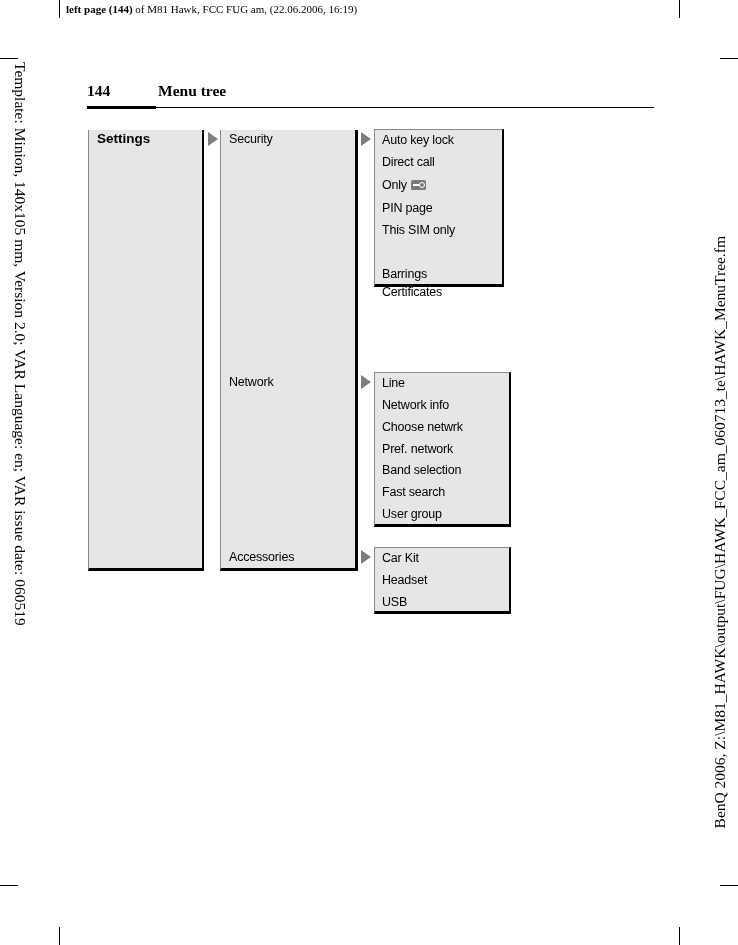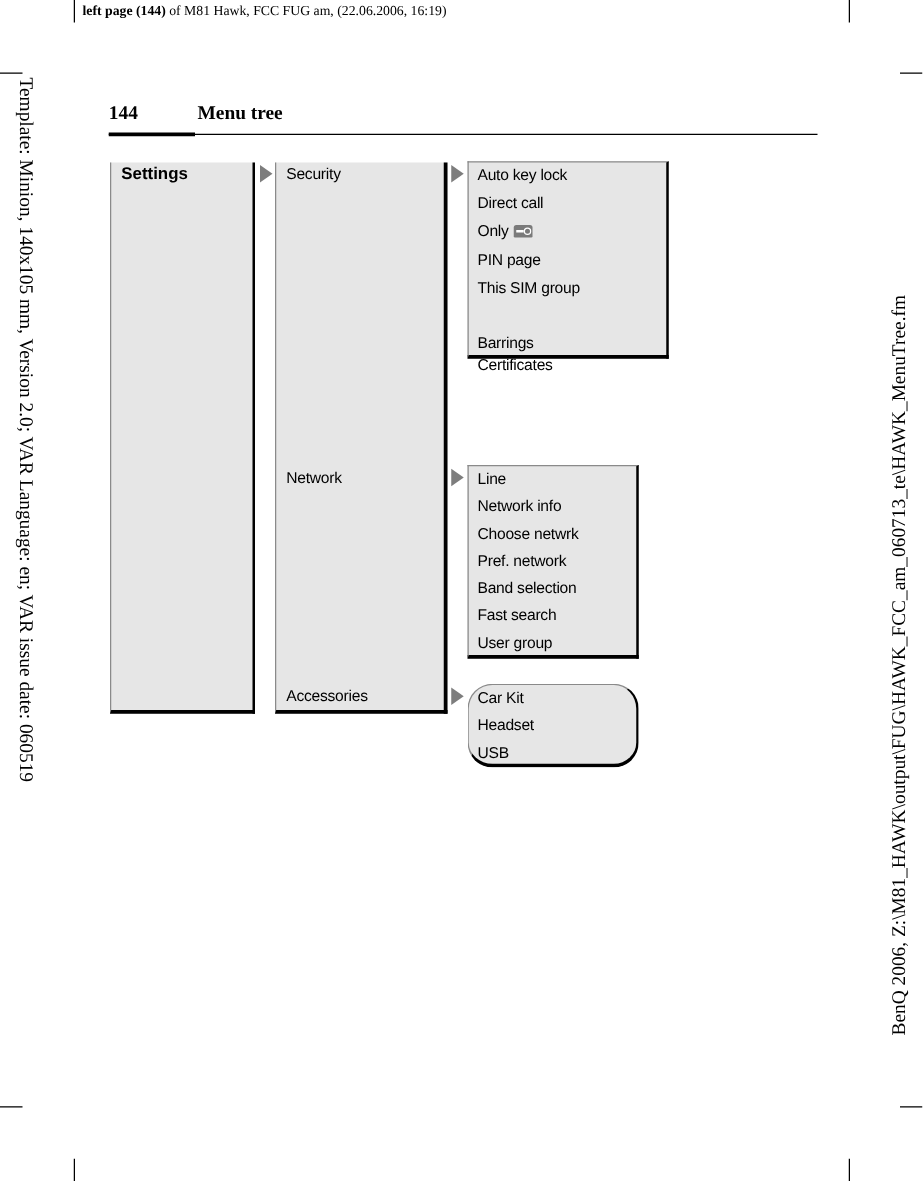--- a/index.html
+++ b/index.html
@@ -104,37 +104,37 @@
 <div class="box box-l2 sans">
   <span class="item" style="left:8px; top:1px;">Security</span>
   <span class="item" style="left:8px; top:244px;">Network</span>
   <span class="item" style="left:8px; top:419px;">Accessories</span>
 </div>
 
 <div class="arrow" style="left:361px; top:132px;"></div>
 <div class="arrow" style="left:361px; top:375px;"></div>
 <div class="arrow" style="left:361px; top:550px;"></div>
 
-<div class="box box-l3 sans" style="left:374px; top:129px; width:161px; height:158px;">
+<div class="box box-l3 sans" style="left:374px; top:129px; width:130px; height:158px;">
   <span class="l3-item" style="top:2px;">Auto key lock</span>
   <span class="l3-item" style="top:24px;">Direct call</span>
   <span class="l3-item" style="top:47px;text-align:center;"><span>Only</span><span class="key-icon"></span></span>
   <span class="l3-item" style="top:70px;">PIN page</span>
-  <span class="l3-item" style="top:92px;">This SIM group</span>
+  <span class="l3-item" style="top:92px;">This SIM only</span>
   <span class="l3-item" style="top:114px;margin-top:40px;">Certificates</span>
   <span class="l3-item" style="top:136px;">Barrings</span>
 </div>
 
 <div class="box box-l3 sans" style="left:374px; top:372px; width:137px; height:155px;padding-left:11px;">
   <span class="l3-item" style="top:2px;">Line</span>
   <span class="l3-item" style="top:24px;">Network info</span>
   <span class="l3-item" style="top:46px;">Choose netwrk</span>
   <span class="l3-item" style="top:68px;">Pref. network</span>
   <span class="l3-item" style="top:89px;">Band selection</span>
   <span class="l3-item" style="top:111px;">Fast search</span>
   <span class="l3-item" style="top:133px;">User group</span>
 </div>
 
-<div class="box box-l3 sans" style="left:374px; top:547px; width:137px; height:67px;border-radius:20px;">
+<div class="box box-l3 sans" style="left:374px; top:547px; width:137px; height:67px;">
   <span class="l3-item" style="top:2px;">Car Kit</span>
   <span class="l3-item" style="top:24px;">Headset</span>
   <span class="l3-item" style="top:46px;">USB</span>
 </div>
 
 </body></html>

